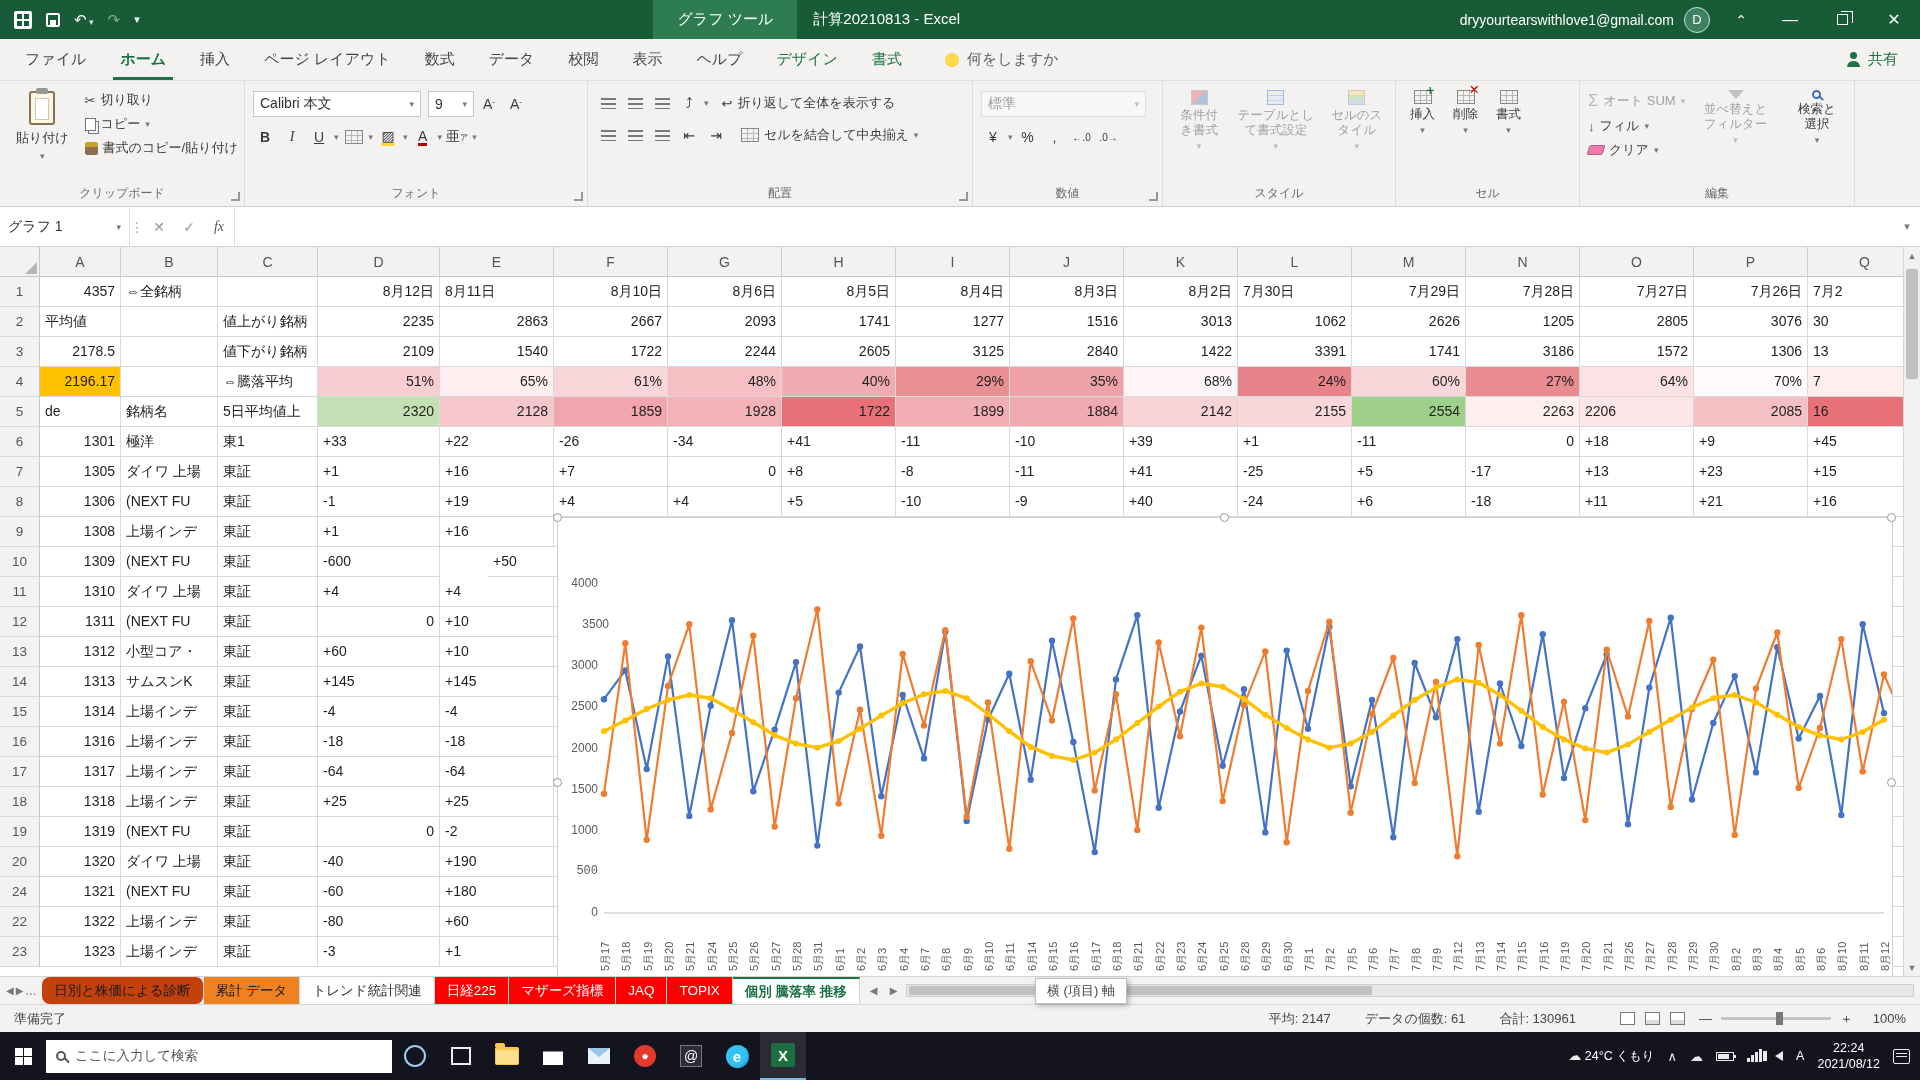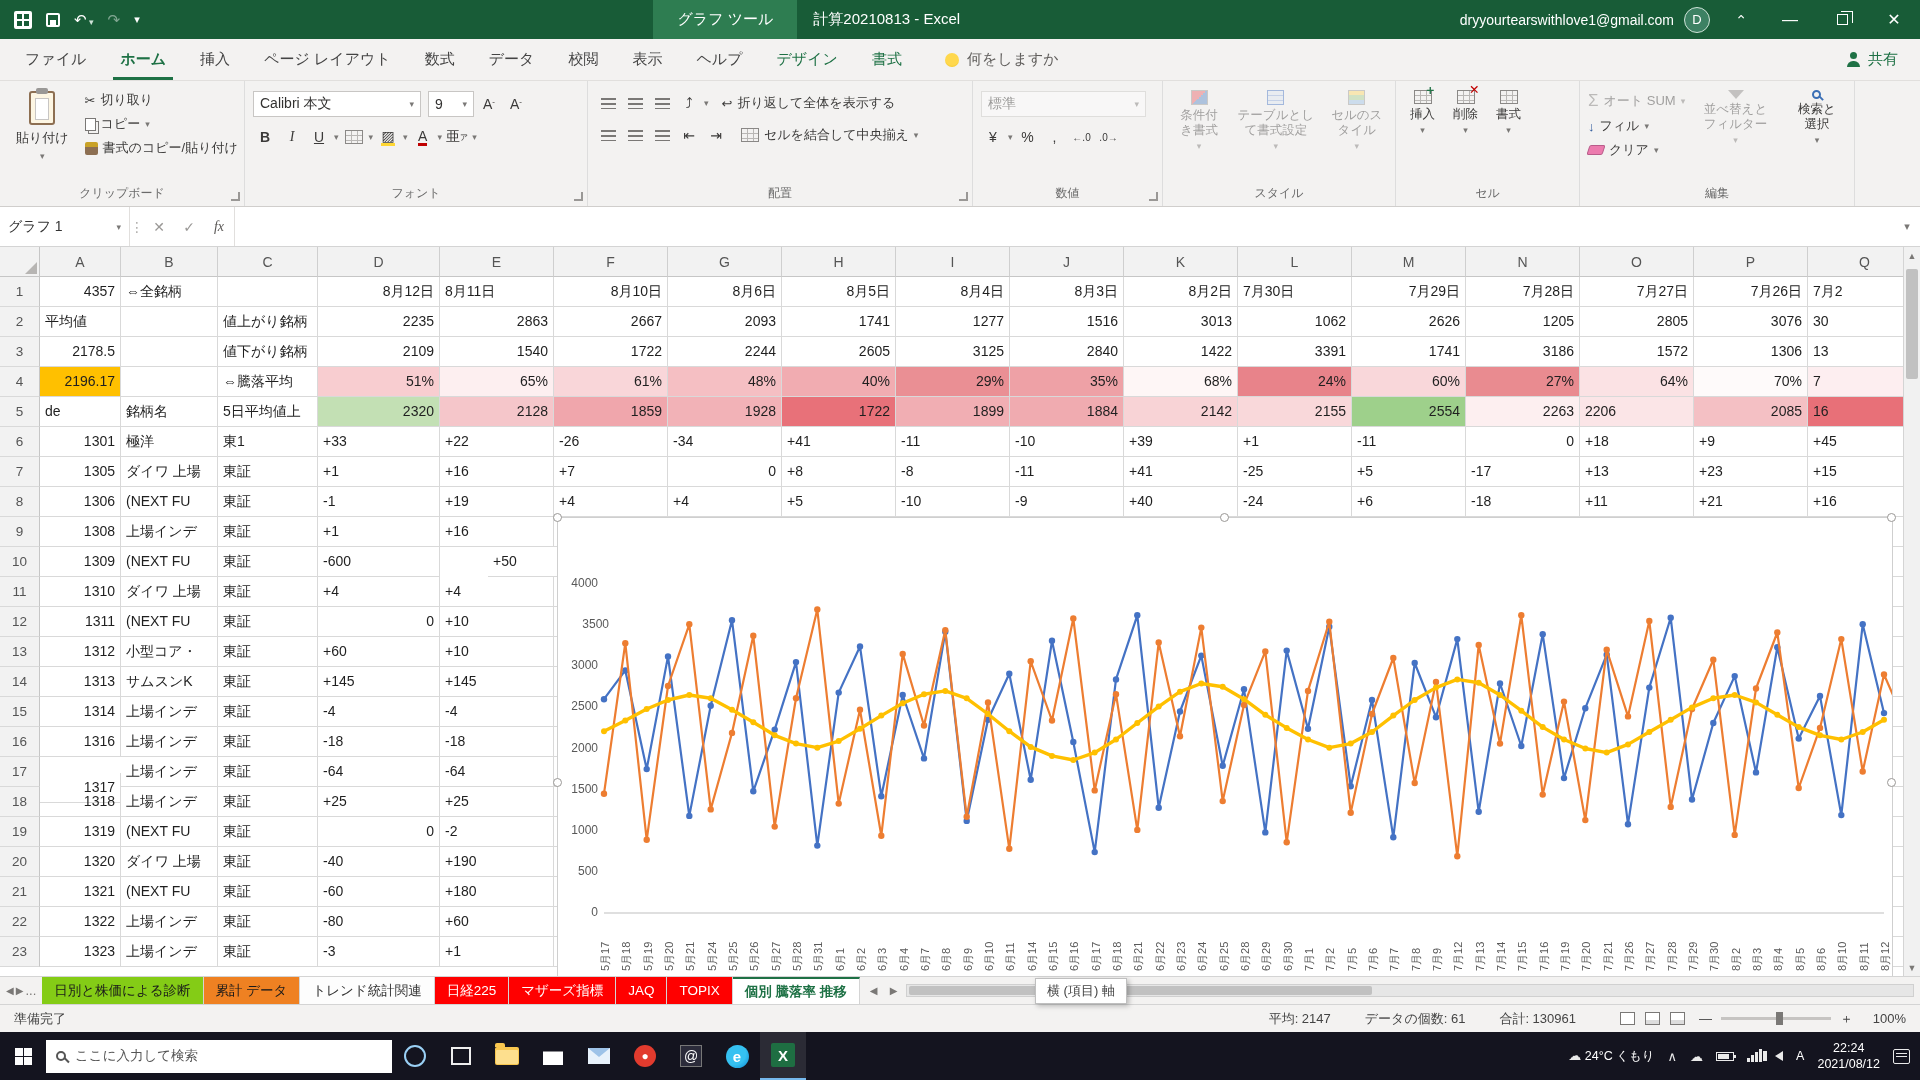--- a/index.html
+++ b/index.html
@@ -779,21 +779,21 @@
           <div class="cell" style="width: 114px; text-align: left;"></div>
           <div class="cell" style="width: 114px; text-align: left;"></div>
           <div class="cell" style="width: 114px; text-align: left;"></div>
           <div class="cell" style="width: 114px; text-align: left;"></div>
           <div class="cell" style="width: 114px; text-align: left;"></div>
           <div class="cell" style="width: 114px; text-align: left;"></div>
           <div class="cell" style="width: 114px; text-align: left;"></div>
         </div>
         <div class="grow">
           <div class="rowhdr">17</div>
-          <div class="cell" style="width: 81px; text-align: right; margin-top: 16px;">1317</div>
+          <div class="cell" style="width: 81px; text-align: right;">1317</div>
           <div class="cell" style="width: 97px; text-align: left;">上場インデ</div>
           <div class="cell" style="width: 100px; text-align: left;">東証</div>
           <div class="cell" style="width: 122px; text-align: left;">-64</div>
           <div class="cell" style="width: 114px; text-align: left;">-64</div>
           <div class="cell" style="width: 114px; text-align: left;"></div>
           <div class="cell" style="width: 114px; text-align: left;"></div>
           <div class="cell" style="width: 114px; text-align: left;"></div>
           <div class="cell" style="width: 114px; text-align: left;"></div>
           <div class="cell" style="width: 114px; text-align: left;"></div>
           <div class="cell" style="width: 114px; text-align: left;"></div>
@@ -858,21 +858,21 @@
           <div class="cell" style="width: 114px; text-align: left;"></div>
           <div class="cell" style="width: 114px; text-align: left;"></div>
           <div class="cell" style="width: 114px; text-align: left;"></div>
           <div class="cell" style="width: 114px; text-align: left;"></div>
           <div class="cell" style="width: 114px; text-align: left;"></div>
           <div class="cell" style="width: 114px; text-align: left;"></div>
           <div class="cell" style="width: 114px; text-align: left;"></div>
           <div class="cell" style="width: 114px; text-align: left;"></div>
         </div>
         <div class="grow">
-          <div class="rowhdr">21</div>
+          <div class="rowhdr">24</div>
           <div class="cell" style="width: 81px; text-align: right;">1321</div>
           <div class="cell" style="width: 97px; text-align: left;">(NEXT FU</div>
           <div class="cell" style="width: 100px; text-align: left;">東証</div>
           <div class="cell" style="width: 122px; text-align: left;">-60</div>
           <div class="cell" style="width: 114px; text-align: left;">+180</div>
           <div class="cell" style="width: 114px; text-align: left;"></div>
           <div class="cell" style="width: 114px; text-align: left;"></div>
           <div class="cell" style="width: 114px; text-align: left;"></div>
           <div class="cell" style="width: 114px; text-align: left;"></div>
           <div class="cell" style="width: 114px; text-align: left;"></div>
@@ -1116,21 +1116,21 @@
             <circle cx="1326.0" cy="201.7" r="3" fill="#ffc000"></circle>
           </svg>
         <div id="yLabs">
             <span class="ylab" style="left: 0px; top: 58px;">4000</span>
             <span class="ylab" style="left: 11px; top: 99.125px;">3500</span>
             <span class="ylab" style="left: 0px; top: 140.25px;">3000</span>
             <span class="ylab" style="left: 0px; top: 181.375px;">2500</span>
             <span class="ylab" style="left: 0px; top: 222.5px;">2000</span>
             <span class="ylab" style="left: 0px; top: 263.625px;">1500</span>
             <span class="ylab" style="left: 0px; top: 304.75px;">1000</span>
-            <span class="ylab" style="left: 0px; top: 345.875px;">500</span>
+            <span class="ylab" style="left: 0px; top: 345.875px; font-family: Liberation Mono, monospace;">500</span>
             <span class="ylab" style="left: 0px; top: 387px;">0</span>
           </div>
         <div id="xLabs">
             <span class="xlab" style="left: 40px; top: 453px;">5月17</span>
             <span class="xlab" style="left: 61.3333px; top: 453px;">5月18</span>
             <span class="xlab" style="left: 82.6667px; top: 453px;">5月19</span>
             <span class="xlab" style="left: 104px; top: 453px;">5月20</span>
             <span class="xlab" style="left: 125.333px; top: 453px;">5月21</span>
             <span class="xlab" style="left: 146.667px; top: 453px;">5月24</span>
             <span class="xlab" style="left: 168px; top: 453px;">5月25</span>
@@ -1205,21 +1205,21 @@
     <div class="arr dn">▼</div>
   </div>
 
   <div class="tabbar">
     <div class="tnav">
       <span>◀</span>
       <span>▶</span>
       <span style="font-size:13px">...</span>
     </div>
     <div style="display:flex" id="sTabs">
-        <div class="stab" style="background: #84cc16; color: rgb(26, 26, 26);">日別と株価による診断</div>
+        <div class="stab" style="background: #c2410c; color: rgb(26, 26, 26); border-radius: 8px;">日別と株価による診断</div>
         <div class="stab" style="background: rgb(239, 129, 34); color: rgb(26, 26, 26);">累計 データ</div>
         <div class="stab" style="background: rgb(253, 253, 253); color: rgb(51, 51, 51);">トレンド統計関連</div>
         <div class="stab" style="background: rgb(255, 0, 0); color: rgb(255, 255, 255);">日経225</div>
         <div class="stab" style="background: rgb(255, 0, 0); color: rgb(255, 255, 255);">マザーズ指標</div>
         <div class="stab" style="background: rgb(255, 0, 0); color: rgb(255, 255, 255);">JAQ</div>
         <div class="stab" style="background: rgb(255, 0, 0); color: rgb(255, 255, 255);">TOPIX</div>
         <div class="stab active" style="background: rgb(255, 255, 255); color: rgb(30, 113, 69);">個別 騰落率 推移</div>
       </div>
     <div class="hscroll">
       <span class="hs-arr">◀</span>

